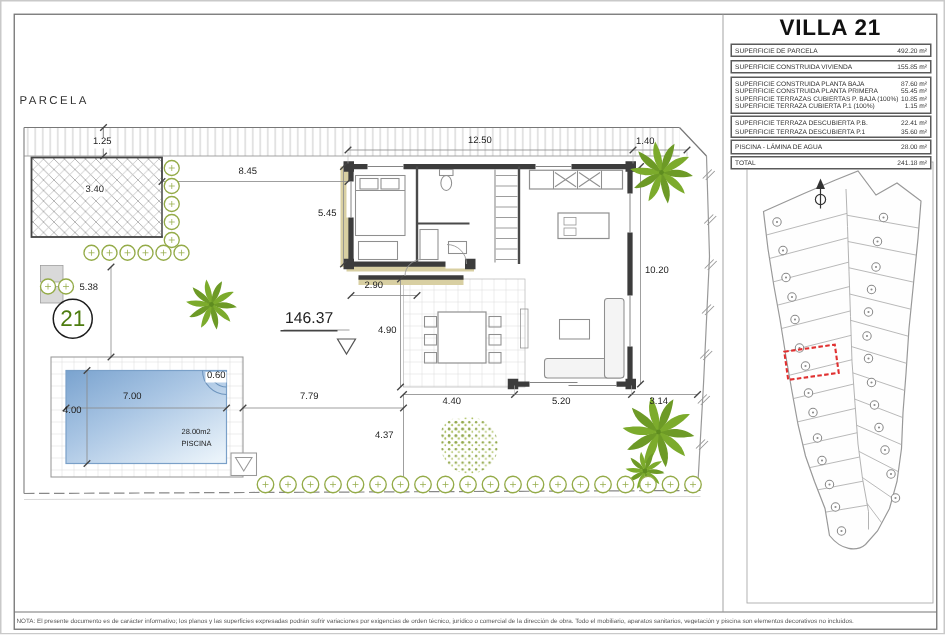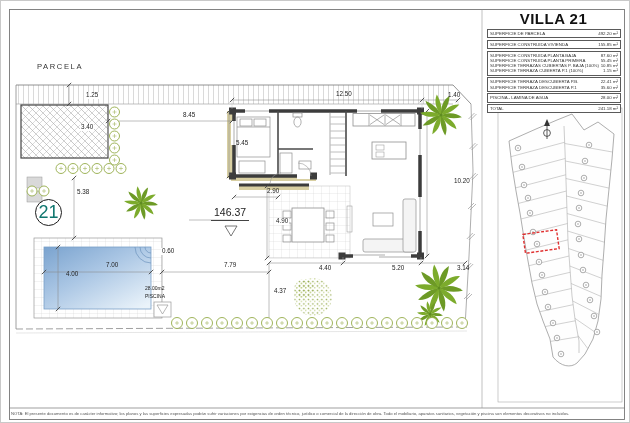--- a/index.html
+++ b/index.html
@@ -1,28 +1,28 @@
 <!DOCTYPE html>
 <html><head>
 <meta charset="utf-8">
 <style>
   html,body{margin:0;padding:0;background:#fff;}
   .stage{position:relative;width:630px;height:423px;background:#fff;overflow:hidden;
          font-family:"Liberation Sans",sans-serif;border:1px solid #c9c9c9;box-sizing:border-box;}
   svg{position:absolute;left:0;top:0;}
-  .labels{position:absolute;left:0;top:0;width:516px;height:423px;z-index:3;pointer-events:none;margin-left:24px;}
+  .labels{position:absolute;left:0;top:0;width:516px;height:423px;z-index:3;pointer-events:none;}
   .dim{position:absolute;font-size:6.3px;line-height:1.1;color:#222;white-space:nowrap;}
   .bg{background:#fff;padding:0 1px;}
   .parcela{font-size:7.6px;letter-spacing:1.6px;color:#333;}
   .level{font-size:10.5px;color:#222;border-bottom:1px solid #444;padding:0 3px 1px 3px;}
   .pool-label{font-size:5px;color:#35496
   0;}
   .plot-circle{position:absolute;left:34px;top:198px;width:25px;height:25px;border:1.6px solid #1d1d1d;
                border-radius:50%;display:flex;align-items:center;justify-content:center;
-               font-size:18px;color:#0f766e;z-index:3;background:transparent;}
+               font-size:15px;color:#4d7c0f;z-index:3;background:transparent;}
   .right-panel{position:absolute;left:482px;top:8px;width:141px;height:399px;z-index:4;}
   .villa-title{margin-top:1px;text-align:center;font-size:15px;font-weight:700;color:#111;letter-spacing:.5px;}
   .area-table{margin:2px 3px 0 4px;}
   .tgroup{border:0.7px solid #5a5a5a;background:#fff;margin-bottom:1.5px;padding:1px 2px;}
   .trow{display:flex;justify-content:space-between;align-items:baseline;line-height:5.3px;}
   .tlabel{font-size:4.4px;color:#333;}
   .tvalue{font-size:4.4px;color:#333;}
   .footer{position:absolute;left:10px;top:409.5px;width:612px;font-size:4.2px;color:#555;
           white-space:nowrap;overflow:hidden;z-index:4;}
 </style>

